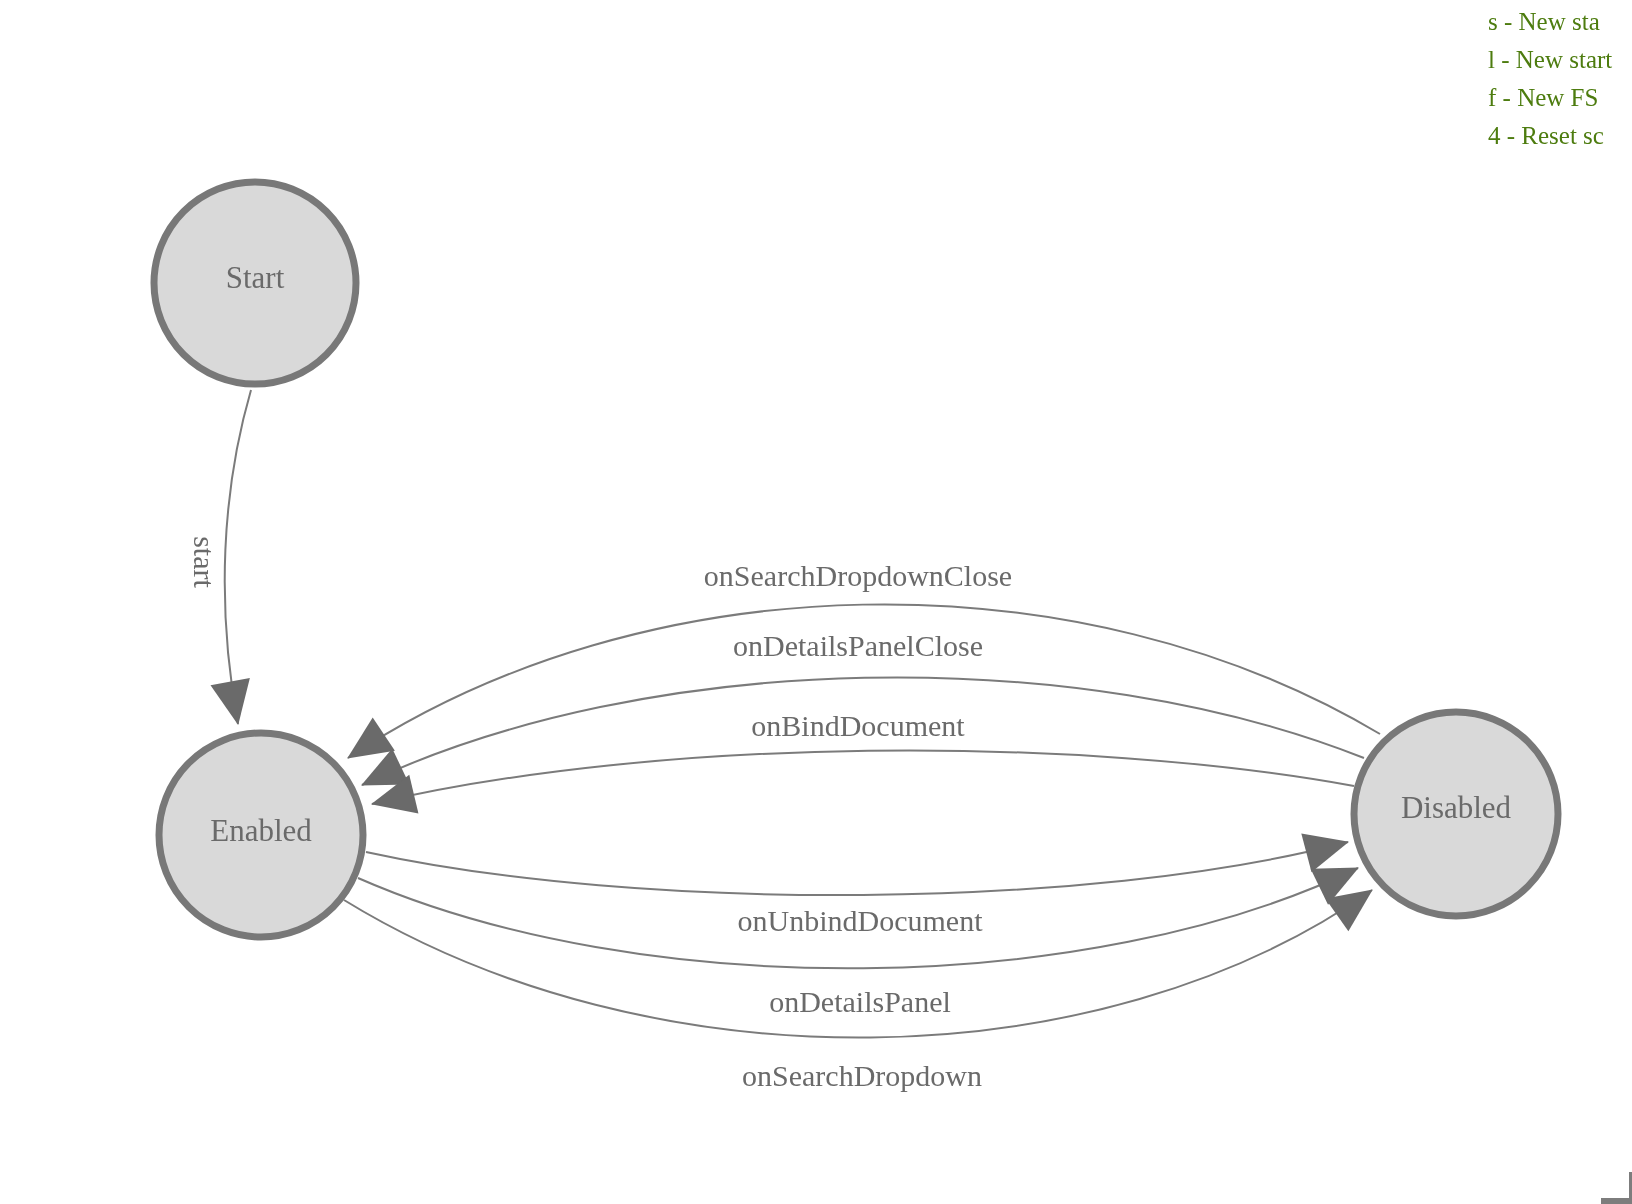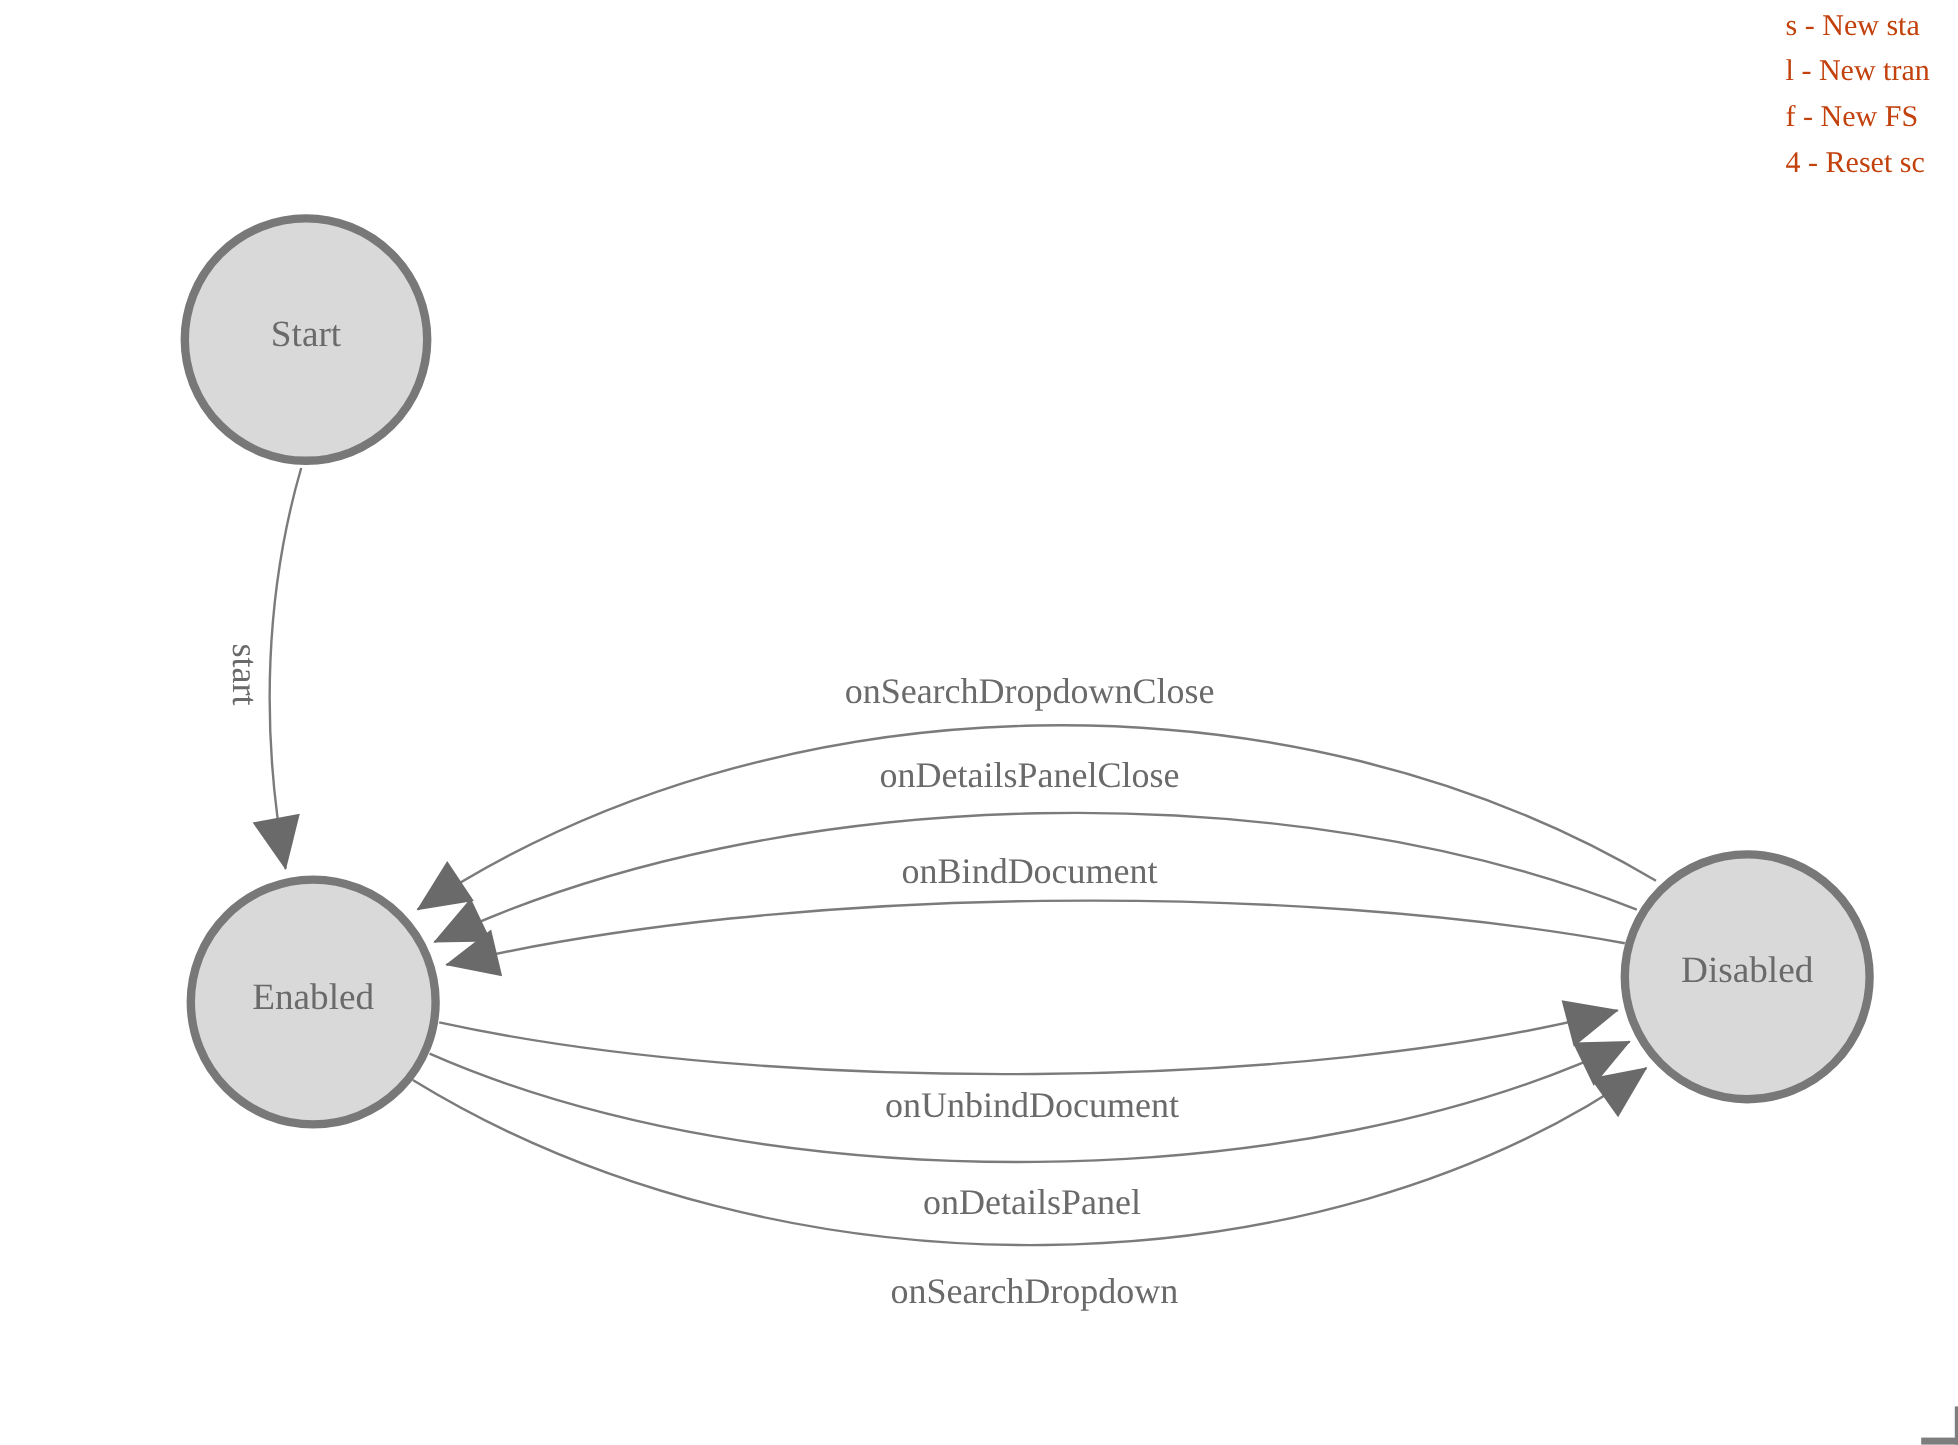--- a/index.html
+++ b/index.html
@@ -43,21 +43,21 @@
     font-size: 30px;
     font-family: "Liberation Serif", "DejaVu Serif", serif;
     text-anchor: middle;
   }
   .legend {
     position: absolute;
     left: 1488px;
     top: 3px;
     font-size: 25px;
     line-height: 38px;
-    color: #c2410c;
+    color: #4d7c0f;
     white-space: nowrap;
   }
   .corner-v {
     position: absolute;
     left: 1629px;
     top: 1172px;
     width: 3px;
     height: 32px;
     background: #7d7d7d;
   }
@@ -111,21 +111,21 @@
     <text class="edge-label" x="858" y="586">onSearchDropdownClose</text>
     <text class="edge-label" x="858" y="656">onDetailsPanelClose</text>
     <text class="edge-label" x="858" y="736">onBindDocument</text>
     <text class="edge-label" x="860" y="931">onUnbindDocument</text>
     <text class="edge-label" x="860" y="1012">onDetailsPanel</text>
     <text class="edge-label" x="862" y="1086">onSearchDropdown</text>
   </svg>
 
   <div class="legend">
     <div>s - New sta</div>
-    <div>l - New tran</div>
+    <div>l - New start</div>
     <div>f - New FS</div>
     <div>4 - Reset sc</div>
   </div>
 
   <div class="corner-v"></div>
   <div class="corner-h"></div>
 
 </div>
 
 </body></html>

